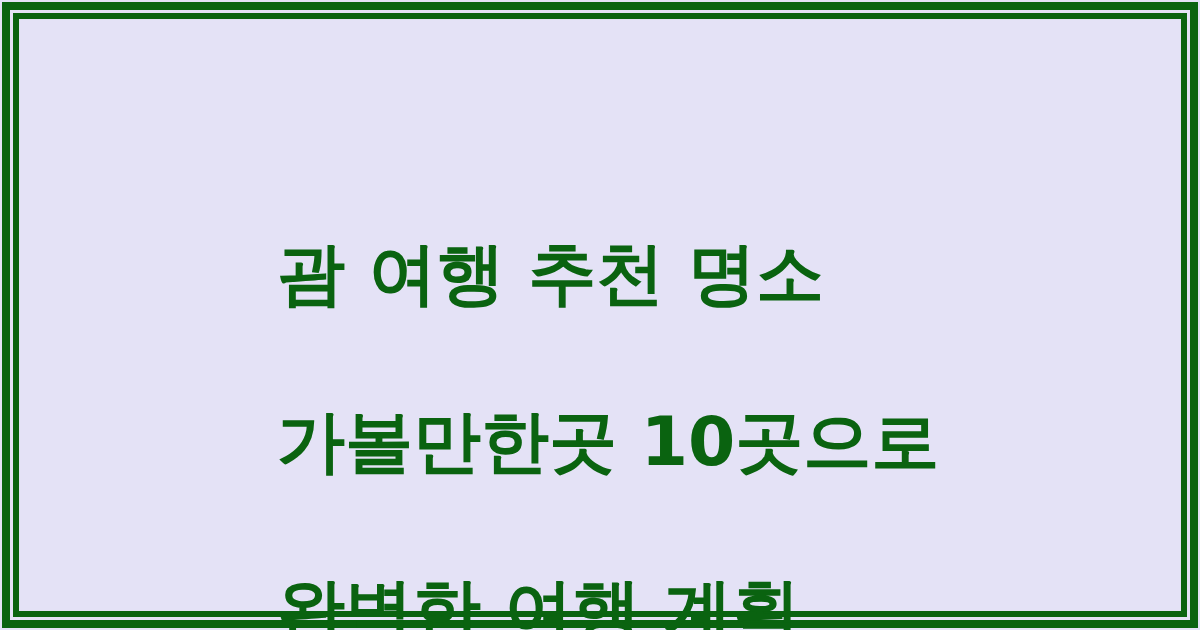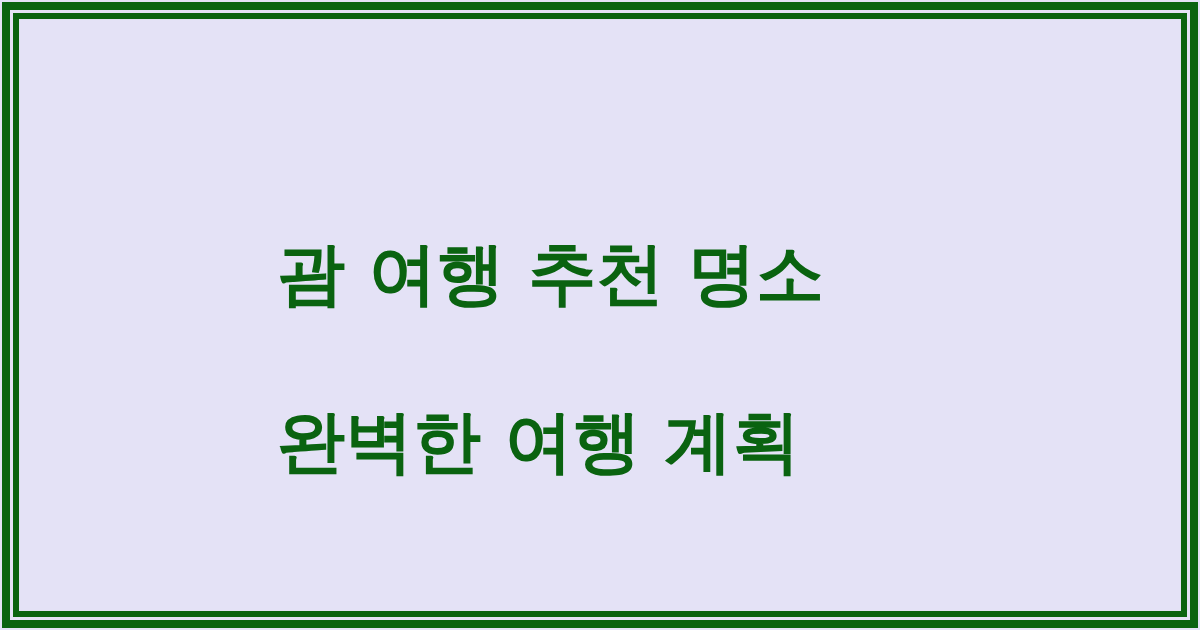--- a/index.html
+++ b/index.html
@@ -82,18 +82,19 @@
 <body>
 
 <div class="thumb-card">
 
   <div class="frame-outer"></div>
   <div class="frame-inner"></div>
 
   <div class="title-area">
     <h1 class="title-heading">
       <span class="title-line">괌 여행 추천 명소</span>
+      <span class="title-line">가볼만한곳 10곳으로</span>
       <span class="title-line">완벽한 여행 계획</span>
       
     </h1>
   </div>
 
 </div>
 
 </body></html>

